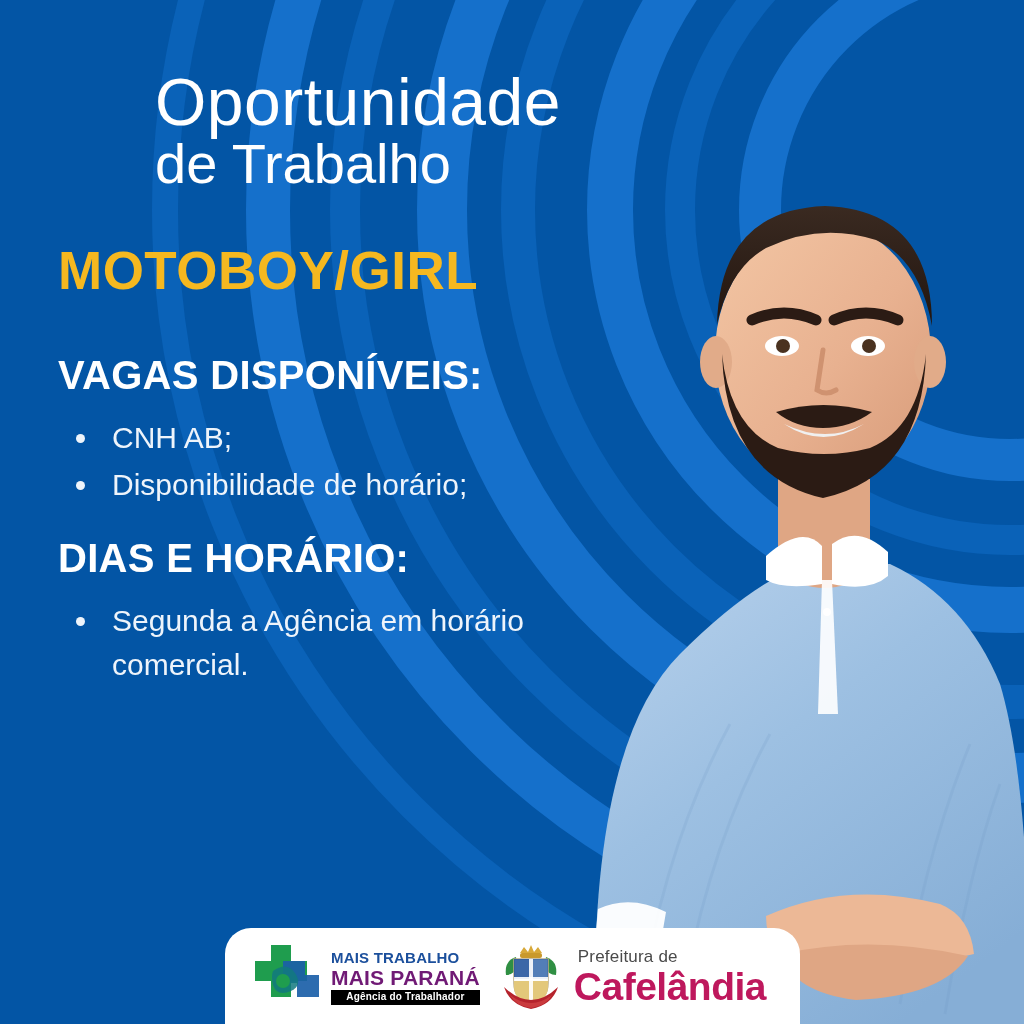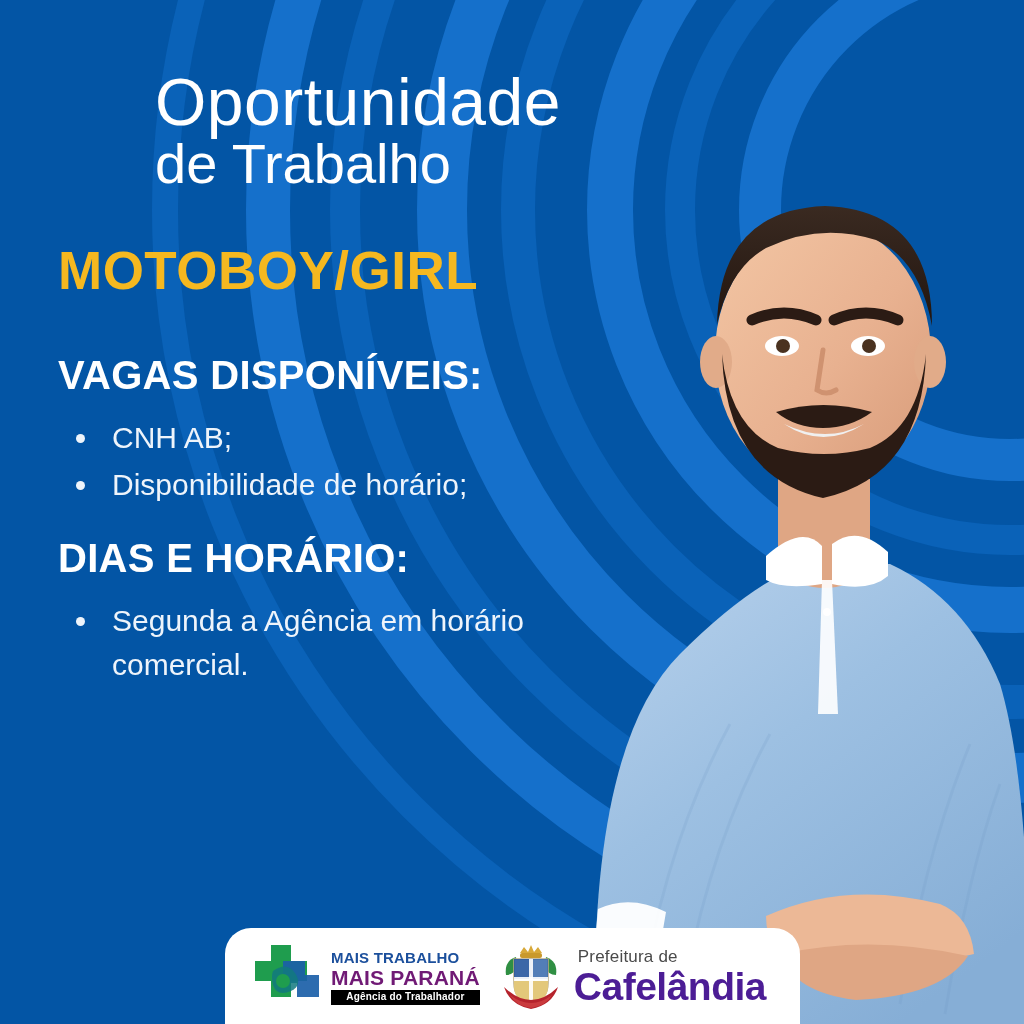--- a/index.html
+++ b/index.html
@@ -141,21 +141,21 @@
   }
 
   .logo-pref { display:flex; align-items:center; gap:10px; flex:0 0 auto; }
 
   .pref-text { display:flex; flex-direction:column; line-height:1; }
   .pref-l1 {
     font-size:17px; font-weight:400; color:#4a4a4a;
     letter-spacing:0.2px; margin-bottom:2px; margin-left:4px;
   }
   .pref-l2 {
-    font-size:39px; font-weight:800; color:#4c1d95;
+    font-size:39px; font-weight:800; color:#be185d;
     letter-spacing:-0.5px; white-space:nowrap;
   }
 </style>
 </head>
 <body>
 
 <div id="poster">
 
   <div class="arc-layer">
     <svg width="1024" height="1024" viewBox="0 0 1024 1024">

